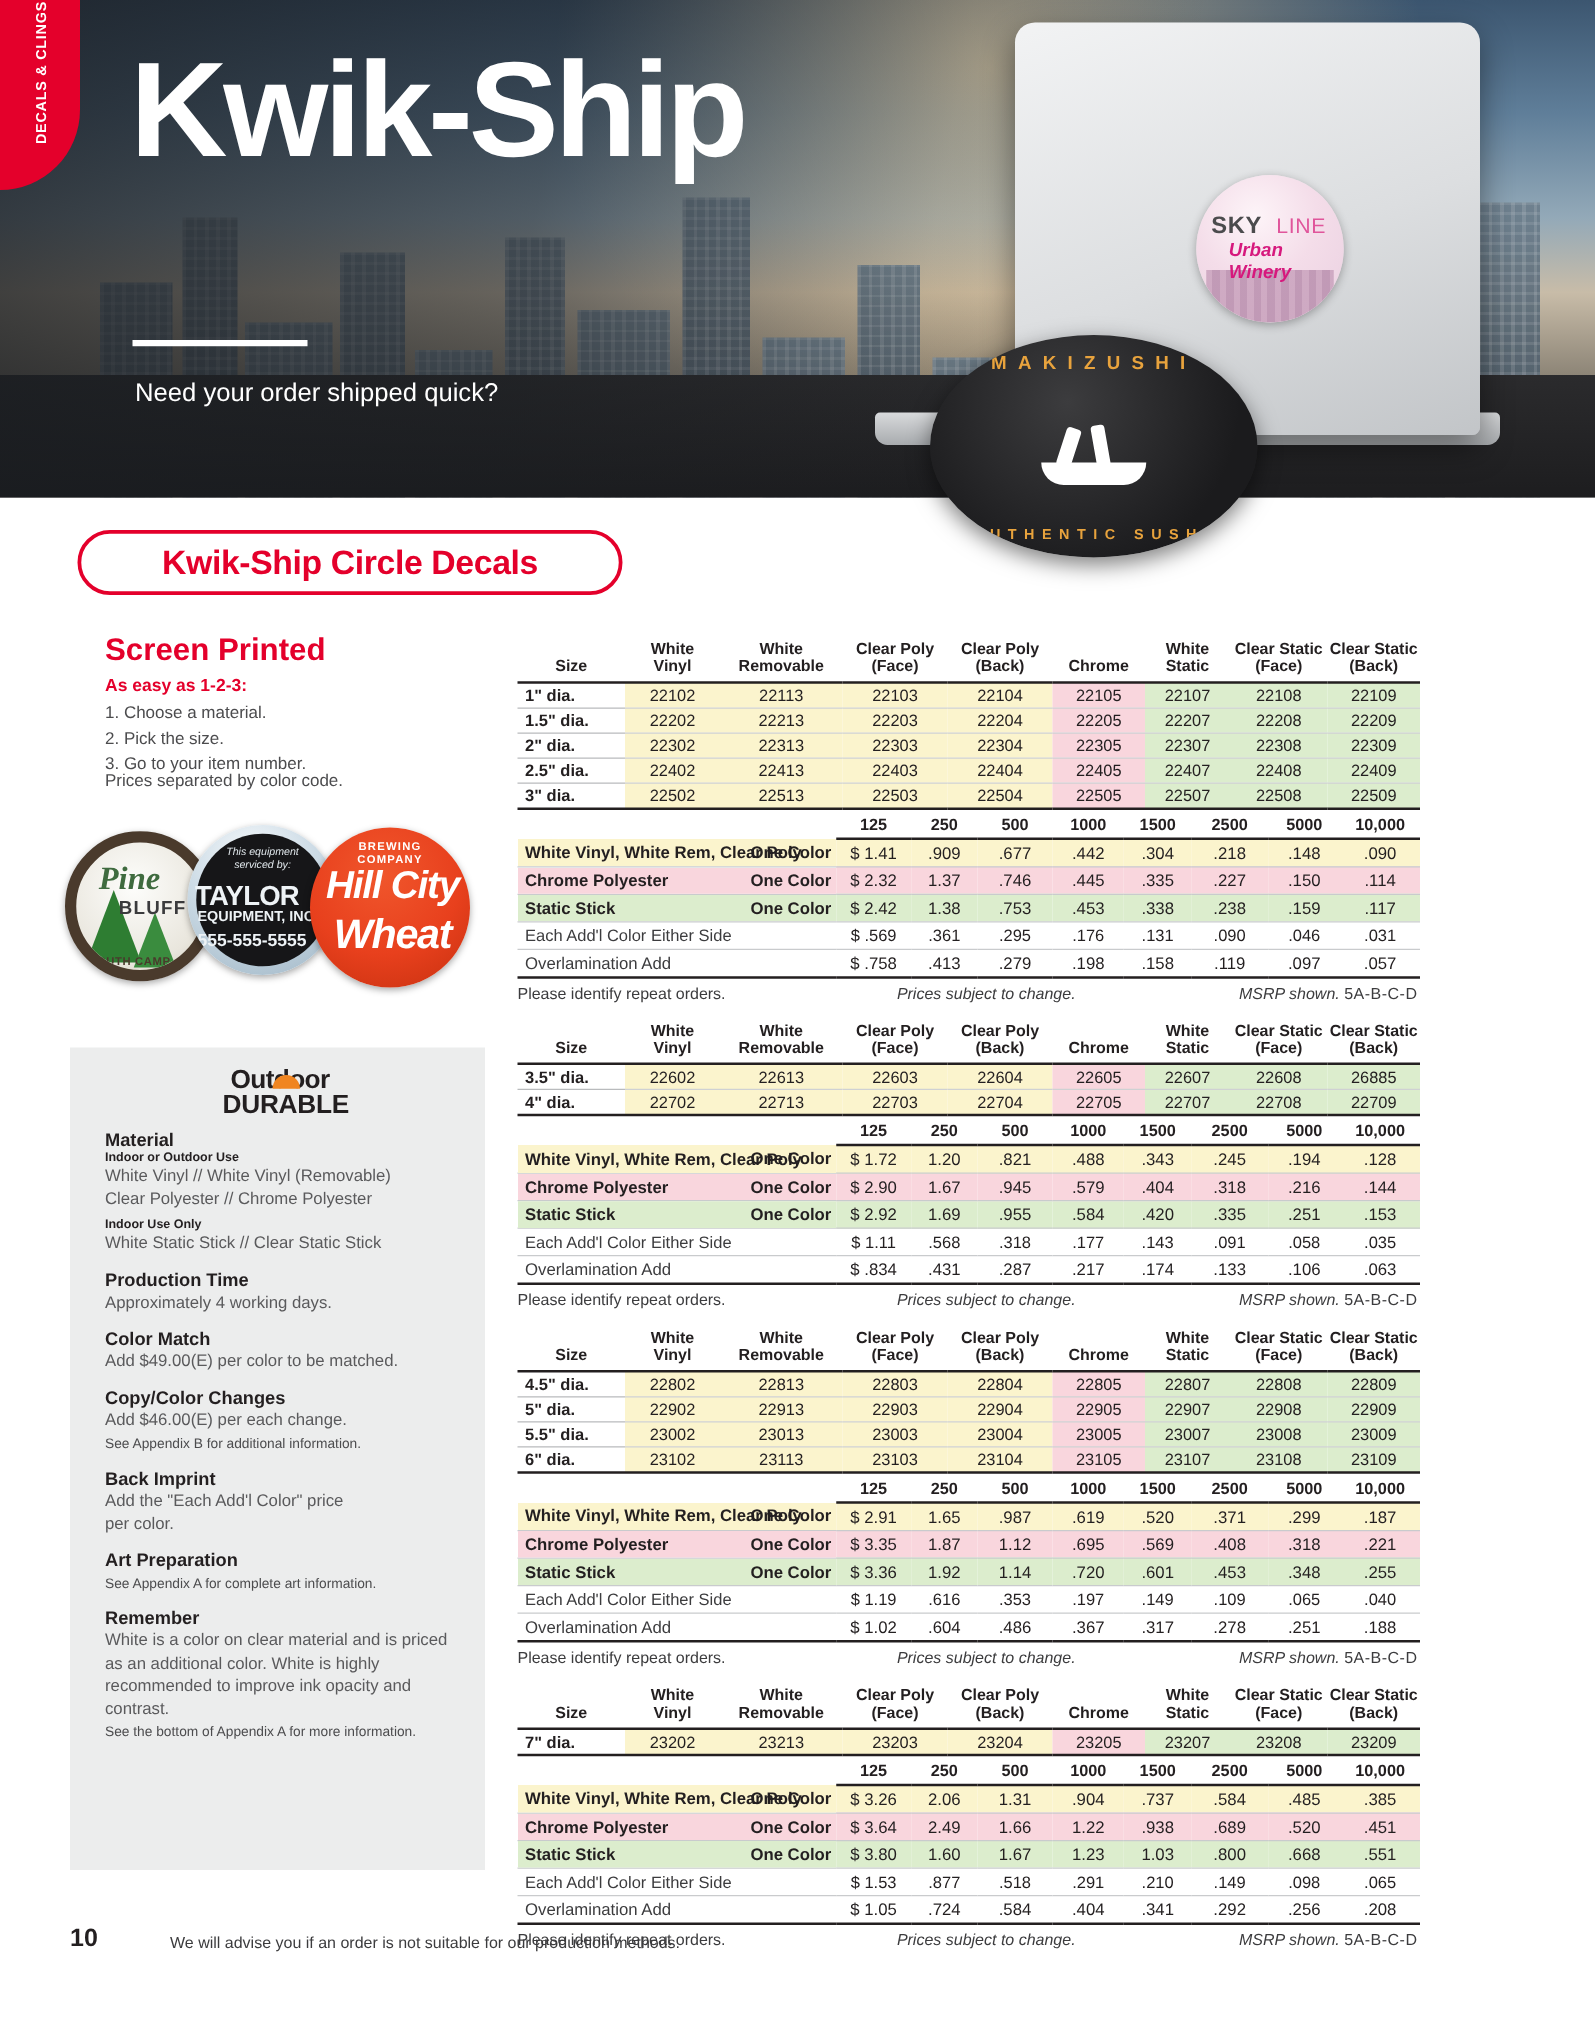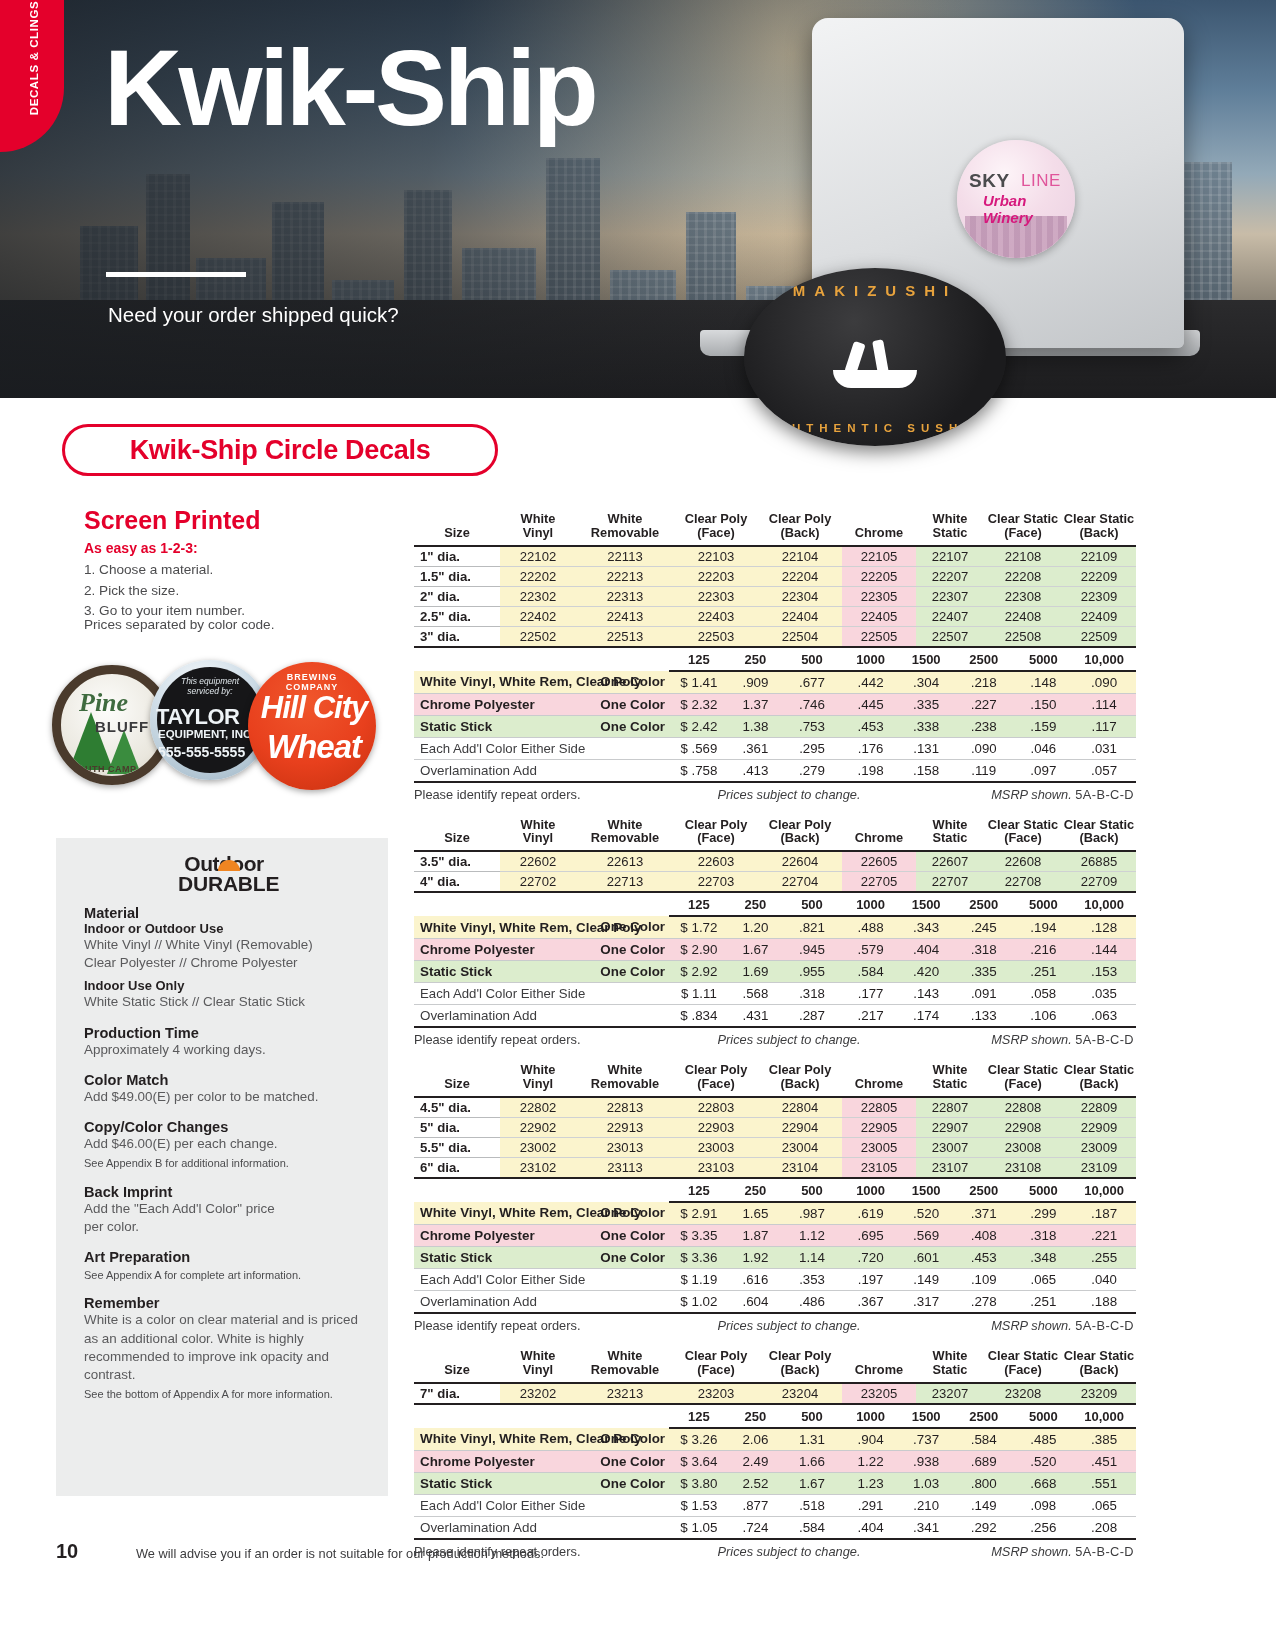--- a/index.html
+++ b/index.html
@@ -144,21 +144,21 @@
   
   .panel{ position:absolute; left:56px; top:838px; width:332px; height:658px; background:#eceded; }
   .od{ position:absolute; left:178px; top:852px; width:92px; text-align:center; }
   .od .l1{ font-size:21px; font-weight:bold; color:#231f20; letter-spacing:-.5px; }
   .od .l2{ font-size:21px; font-weight:bold; color:#231f20; letter-spacing:-.2px; margin-top:-4px;}
   .od .sun{ position:absolute; left:40px; top:8px; width:22px; height:11px;
             border-radius:11px 11px 0 0; background:#f08521; }
 
   .info{ position:absolute; left:84px; top:905px; width:276px; }
   .info h4{ font-size:14.6px; font-weight:bold; color:#231f20; margin-top:13px; }
-  .info h5{ font-size:13px; font-weight:bold; color:#231f20; }
+  .info h5{ font-size:10px; font-weight:bold; color:#231f20; }
   .info p{ font-size:13.4px; color:#5a5a5c; line-height:1.36; }
   .info .fine{ font-size:11px; color:#4c4c4e; line-height:1.3; margin-top:3px; }
   .info .first{ margin-top:0; }
 
   
   .tables{ position:absolute; left:414px; top:508px; width:722px; }
   table{ border-collapse:collapse; width:722px; table-layout:fixed; }
   .tbl{ margin-bottom:0; }
   td,th{ font-size:13.1px; padding:0; color:#231f20; }
 
@@ -953,21 +953,21 @@
           <td class="pv c-pnk">1.66</td>
           <td class="pv c-pnk">1.22</td>
           <td class="pv c-pnk">.938</td>
           <td class="pv c-pnk">.689</td>
           <td class="pv c-pnk">.520</td>
           <td class="pv c-pnk">.451</td>
         </tr>
         <tr class="pr">
           <td class="prow c-grn" style="position: relative;"><span style="display:inline-block;width:236px">Static Stick</span><span class="onec" style="position:absolute;margin-left:-1px"></span><span class="onec" style="position: absolute; right: 4px; top: 3px;">One Color</span></td>
           <td class="pv c-grn">$ 3.80</td>
-          <td class="pv c-grn">2.52</td>
+          <td class="pv c-grn">1.60</td>
           <td class="pv c-grn">1.67</td>
           <td class="pv c-grn">1.23</td>
           <td class="pv c-grn">1.03</td>
           <td class="pv c-grn">.800</td>
           <td class="pv c-grn">.668</td>
           <td class="pv c-grn">.551</td>
         </tr>
         <tr class="addl">
           <td class="prow "><span style="display:inline-block;width:236px">Each Add'l Color Either Side</span></td>
           <td class="pv ">$ 1.53</td>

